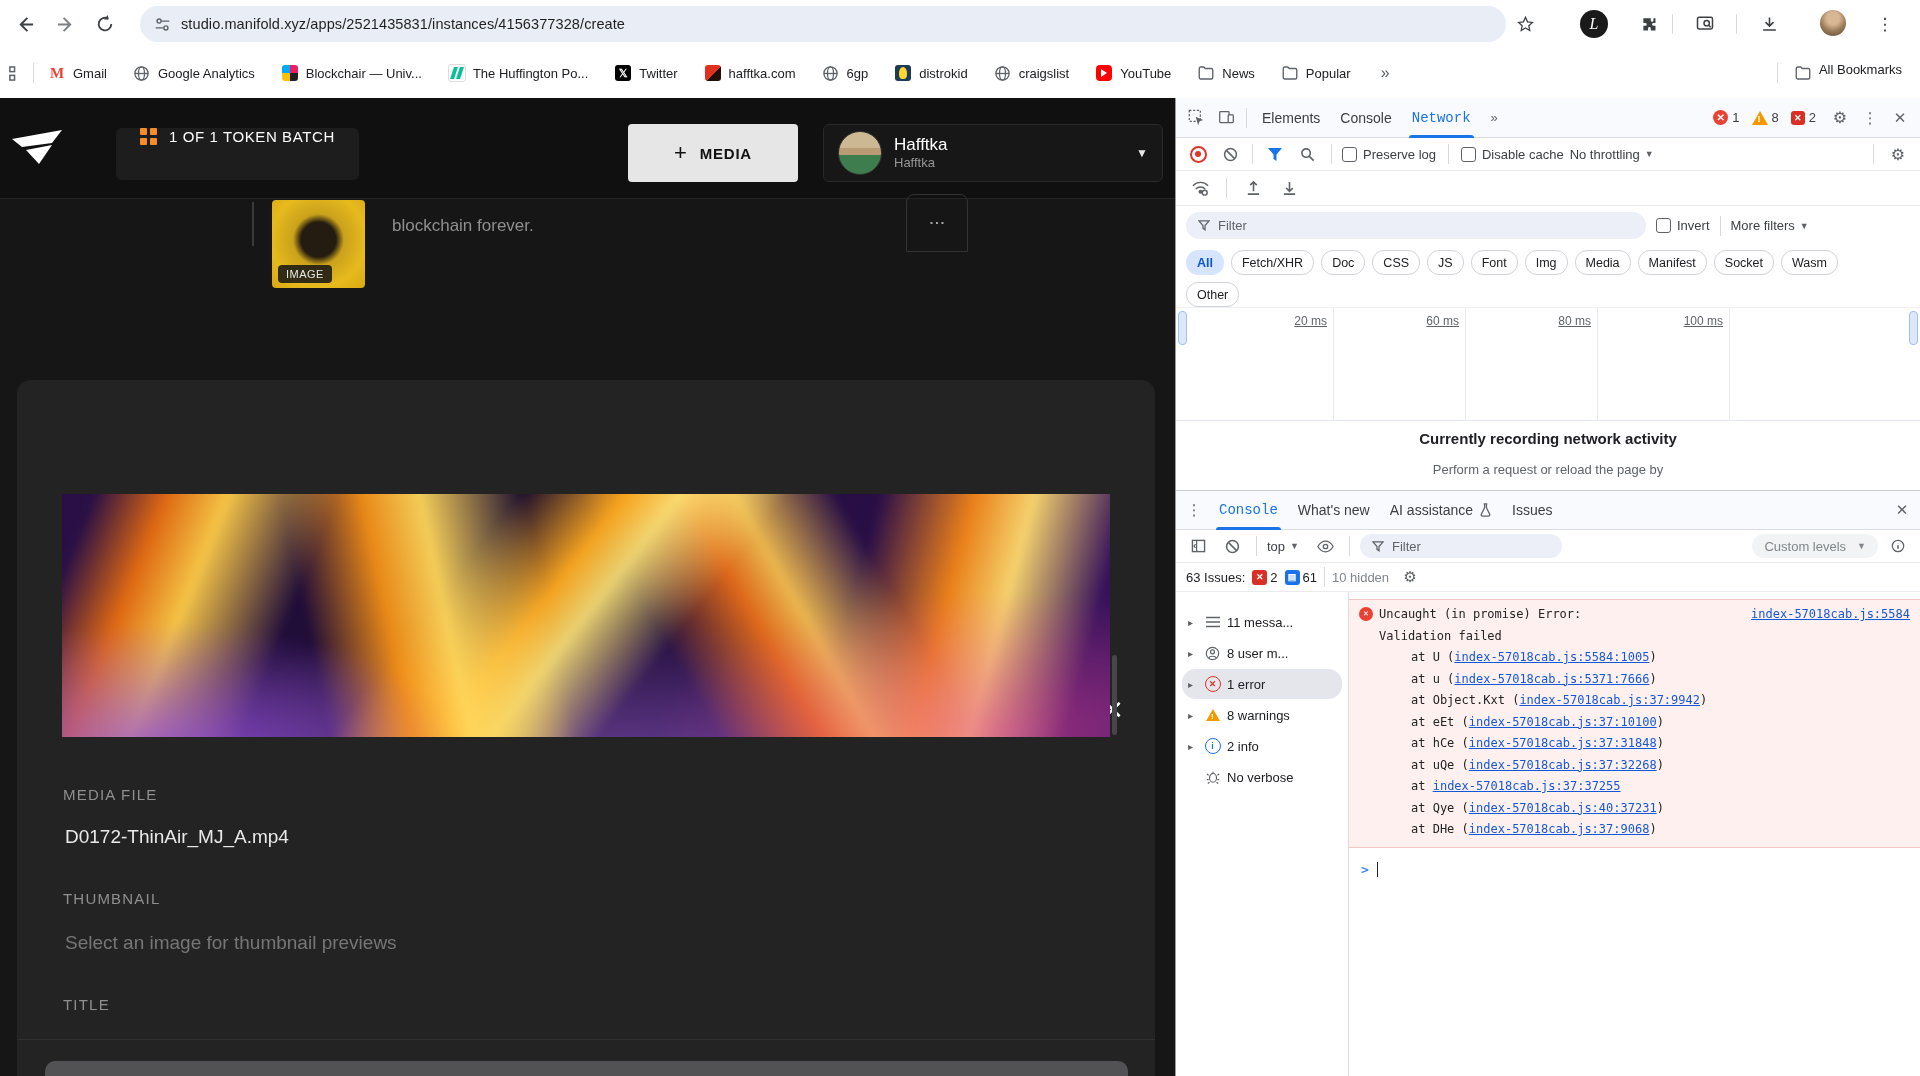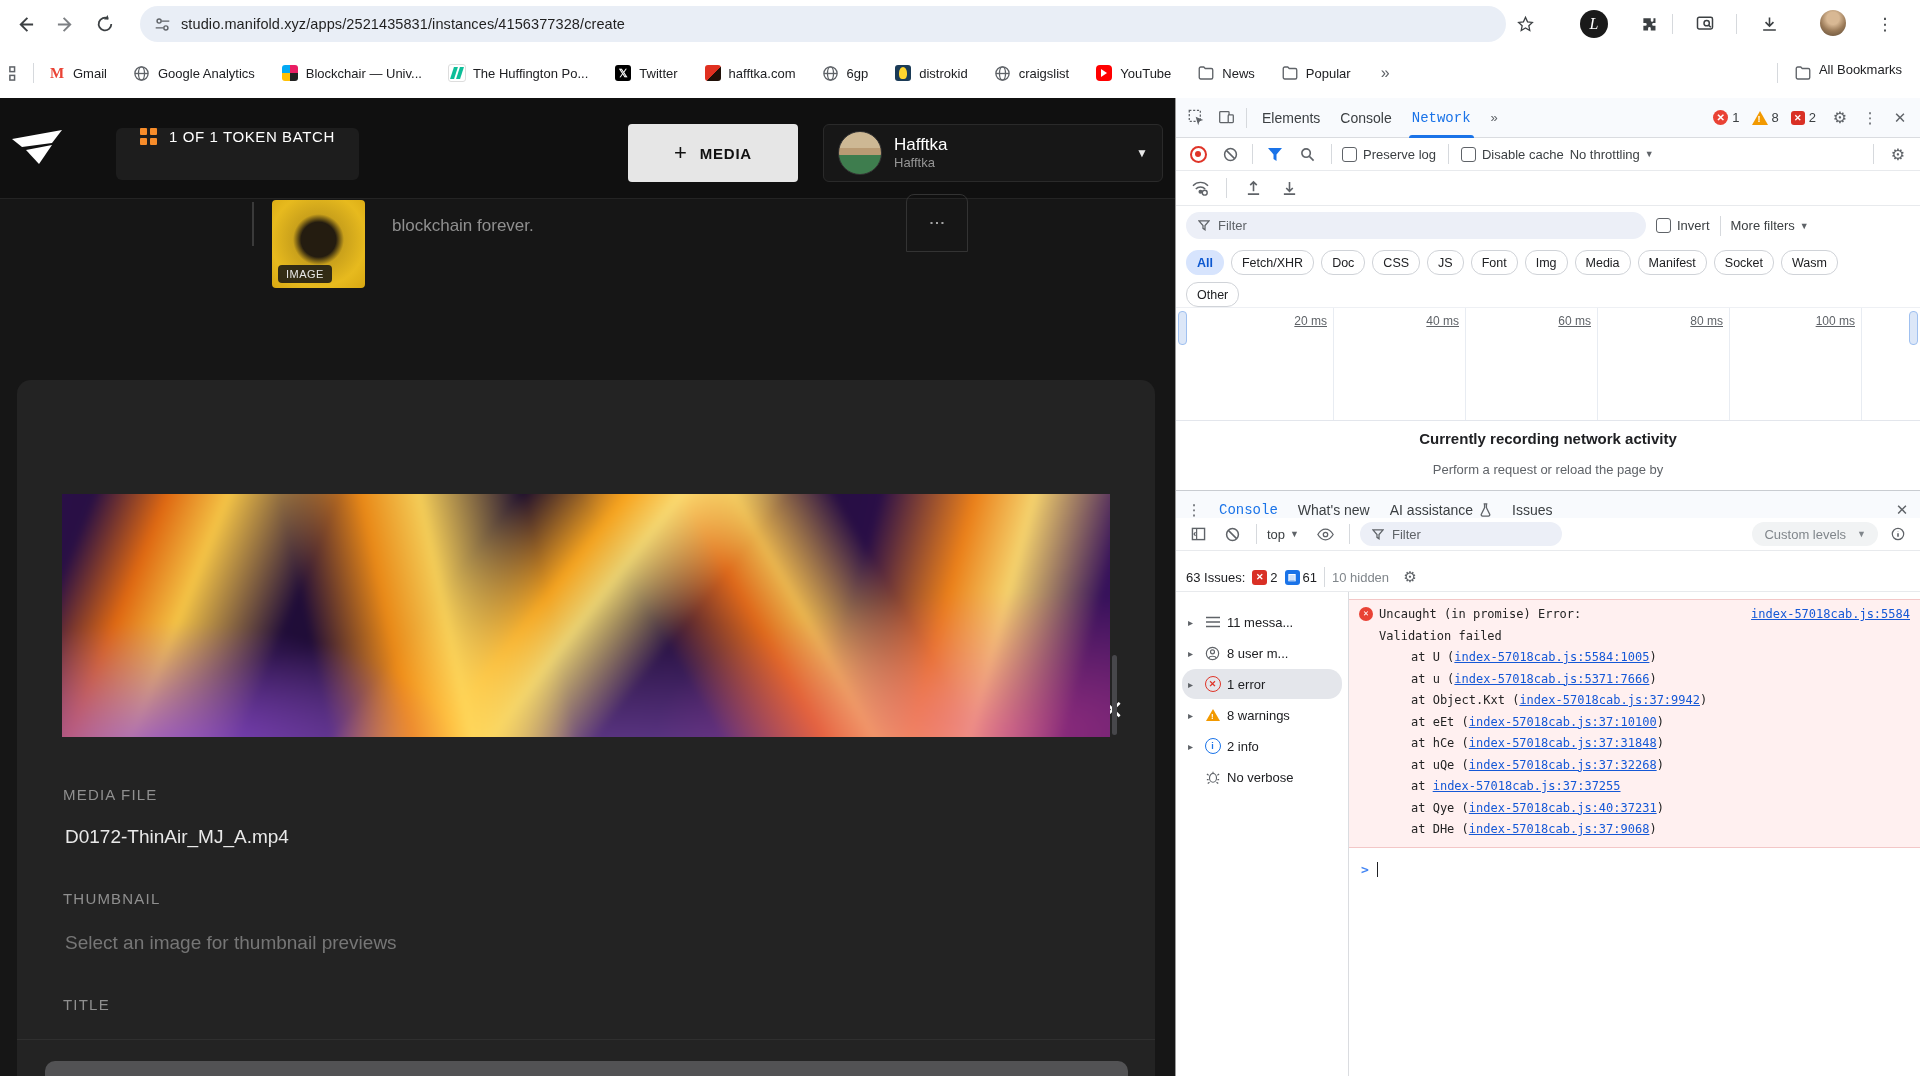--- a/index.html
+++ b/index.html
@@ -123,21 +123,21 @@
   .tick{height:100%;border-right:1px solid #e8ecf2;display:flex;justify-content:flex-end;
      font-size:12px;color:#5f6368;padding:6px 6px 0 0;box-sizing:border-box;text-decoration:underline;}
   .edgepill{position:absolute;top:4px;width:7px;height:32px;background:#dce7f8;
      border:1px solid #9fc0f0;border-radius:4px;}
   #rectitle{left:0;top:332px;width:744px;text-align:center;font-size:15px;font-weight:600;color:#202124;}
   #recsub{left:0;top:364px;width:744px;text-align:center;font-size:13px;color:#5f6368;}
 
   
   #drawer{left:0;top:392px;width:744px;height:586px;background:#fff;border-top:1px solid #c9ccd1;}
   #drtabs{left:0;top:0;width:744px;height:39px;padding:0 4px;box-sizing:border-box;gap:2px;}
-  #contoolbar{left:0;top:27px;width:744px;height:33px;background:#fff;border-bottom:1px solid #e8eaed;
+  #contoolbar{left:0;top:39px;width:744px;height:33px;background:#fff;border-bottom:1px solid #e8eaed;
      padding:0 8px;box-sizing:border-box;gap:6px;font-size:13px;color:#3c4043;}
   .graypill{height:24px;background:#f1f3f4;border-radius:13px;color:#80868b;font-size:13px;
      display:flex;align-items:center;padding:0 12px;gap:6px;}
   #issuesrow{left:0;top:72px;width:744px;height:29px;background:#fff;border-bottom:1px solid #e8eaed;
      padding:0 10px;box-sizing:border-box;gap:7px;font-size:13px;color:#202124;}
   .msgico{width:15px;height:15px;border-radius:3px;color:#fff;font-size:9px;font-weight:700;
      display:flex;align-items:center;justify-content:center;}
   #considebar{left:0;top:101px;width:173px;height:485px;background:#fff;border-right:1px solid #dadce0;
      box-sizing:border-box;padding-top:14px;}
   .sbitem{height:30px;display:flex;align-items:center;gap:6px;font-size:13px;color:#202124;
@@ -534,21 +534,20 @@
         <span class="chip">Img</span>
         <span class="chip">Media</span>
         <span class="chip">Manifest</span>
         <span class="chip">Socket</span>
         <span class="chip">Wasm</span>
         <span class="chip">Other</span>
       </div>
 
     <div id="ruler" class="abs">
         <div class="tick" style="width: 158px;">20 ms</div>
-        <div class="tick" style="width: 132px;">40 ms</div>
         <div class="tick" style="width: 132px;">60 ms</div>
         <div class="tick" style="width: 132px;">80 ms</div>
         <div class="tick" style="width: 132px;">100 ms</div>
       </div>
     <div class="edgepill" style="left:2px;top:213px"></div>
     <div class="edgepill" style="left:733px;top:213px"></div>
 
     <div id="rectitle" class="abs">Currently recording network activity</div>
     <div id="recsub" class="abs">Perform a request or reload the page by</div>
 

